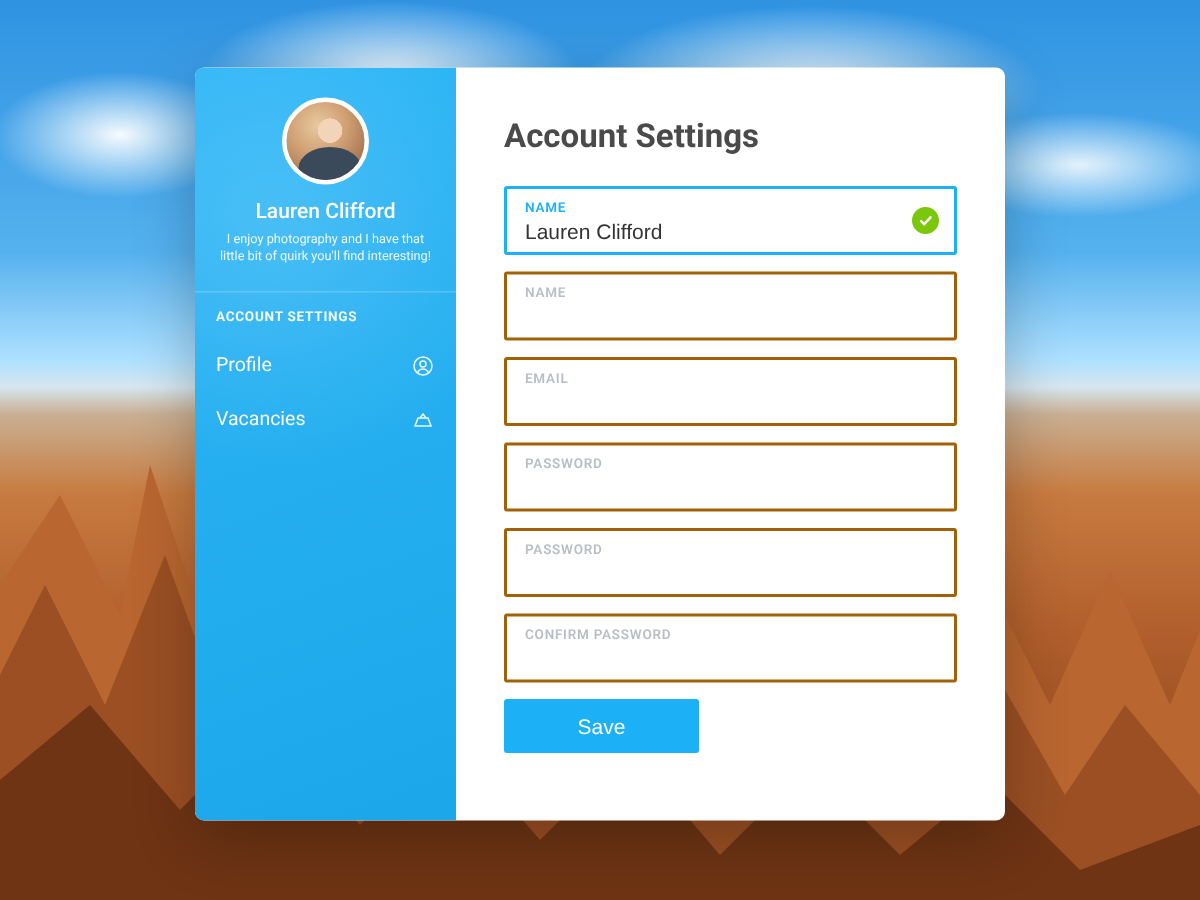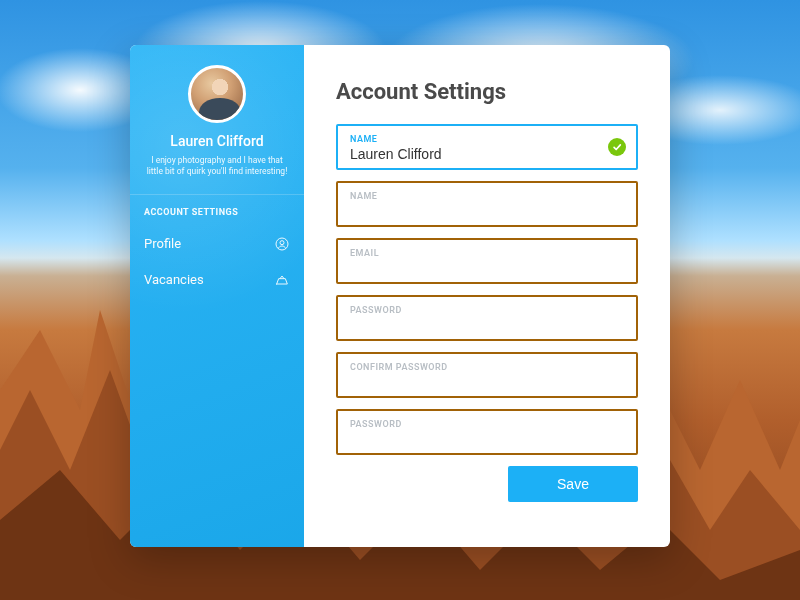--- a/index.html
+++ b/index.html
@@ -169,21 +169,21 @@
     top: 50%;
     transform: translateY(-50%);
     width: 18px; height: 18px;
     background: #7ac70c;
     border-radius: 50%;
     display: flex; align-items: center; justify-content: center;
   }
   .check-badge svg { width: 10px; height: 10px; }
   .button-row {
     display: flex;
-    justify-content: flex-end;
+    justify-content: flex-start;
     margin-top: 8px;
   }
   .save-btn {
     background: #1cb0f6;
     color: #fff;
     border: none;
     padding: 10px 0;
     width: 130px;
     font-size: 14px;
     font-weight: 500;
@@ -258,26 +258,26 @@
       <span class="field-label">EMAIL</span>
       <input class="field-value" style="">
     </div>
 
     <div class="field">
       <span class="field-label">PASSWORD</span>
       <input class="field-value" style="">
     </div>
 
     <div class="field">
+      <span class="field-label">PASSWORD</span>
+      <input type="password" class="field-value" style="">
+    </div>
+
+    <div class="field">
       <span class="field-label">CONFIRM PASSWORD</span>
       <input type="password" class="field-value" style="">
     </div>
 
-    <div class="field">
-      <span class="field-label">PASSWORD</span>
-      <input type="password" class="field-value" style="">
-    </div>
-
     <div class="button-row">
       <button class="save-btn">Save</button>
     </div>
   </main>
 </div>
 
 </body></html>

